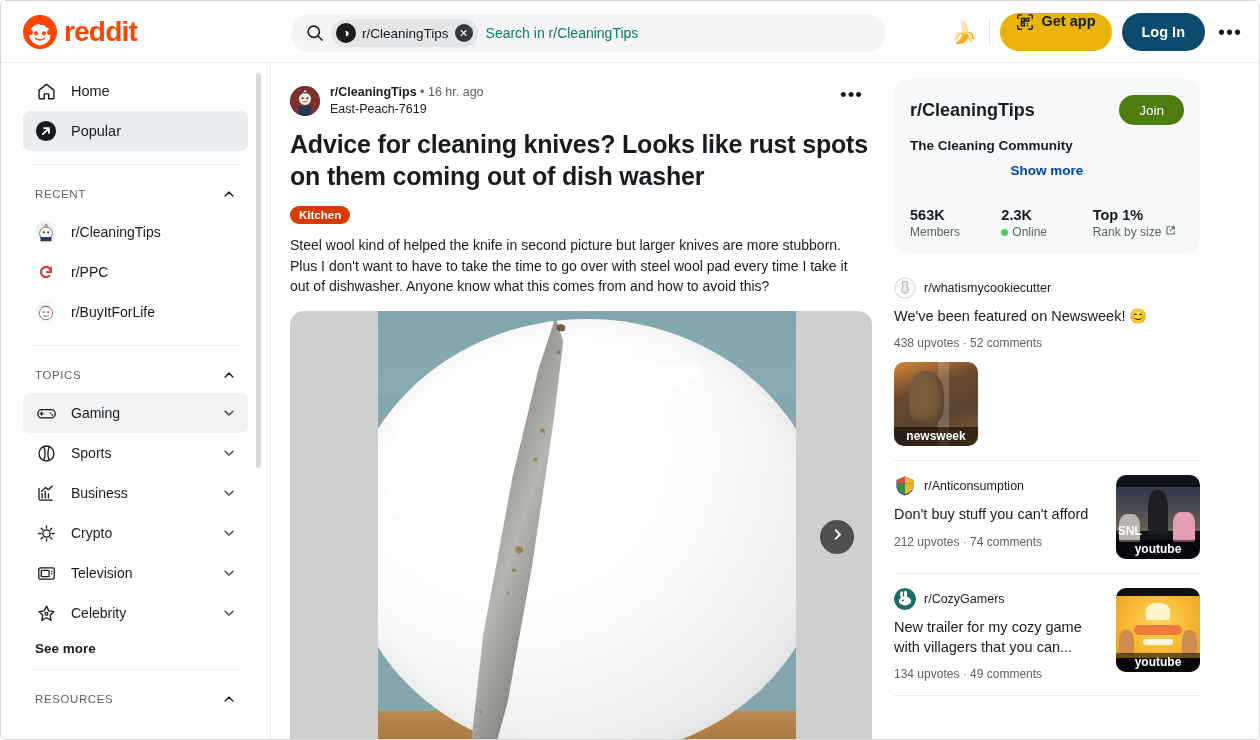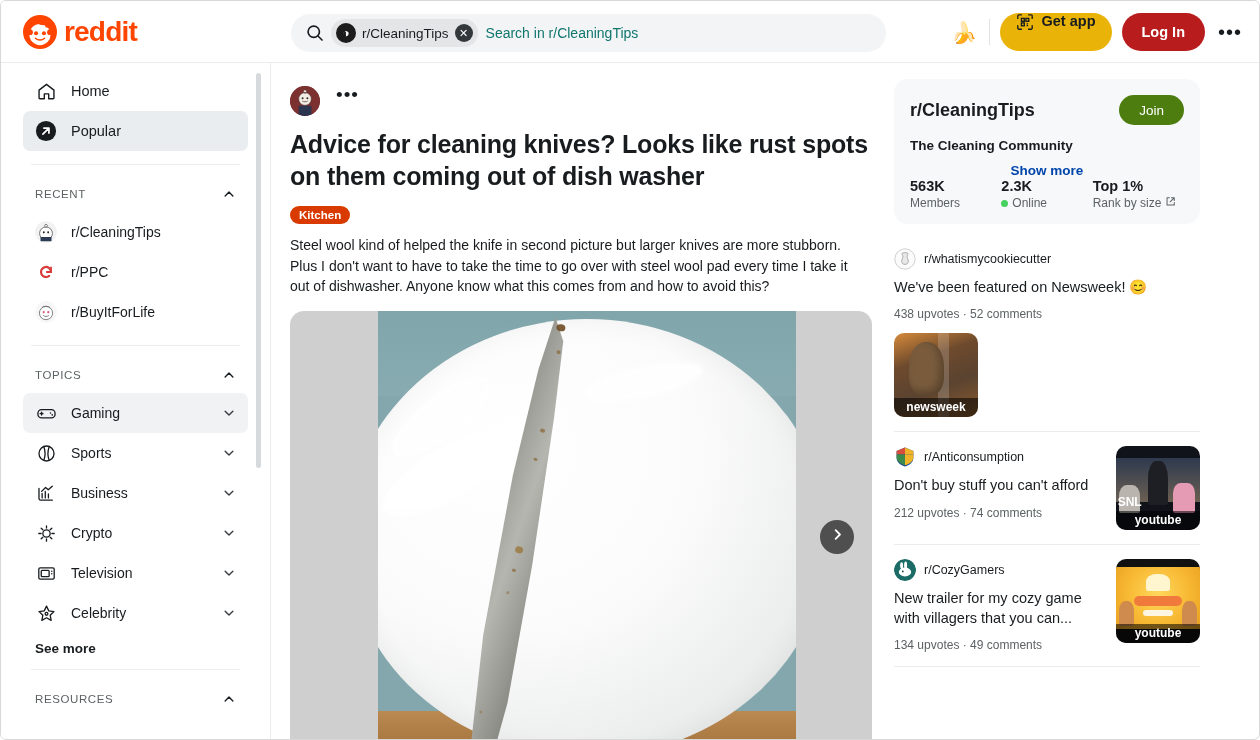--- a/index.html
+++ b/index.html
@@ -79,21 +79,21 @@
   .get-app-btn {
     display: flex; align-items: flex-start; gap: 8px;
     height: 38px; padding: 0 16px;
     background: #eab308; border-radius: 999px;
     font-size: 14.5px; font-weight: 600; color: #181c1f;
     cursor: pointer;
   }
   .qr-icon { width: 18px; height: 18px; flex: 0 0 18px; }
   .login-btn {
     height: 38px; padding: 0 20px;
-    background: #b91c1c; color: #fff;
+    background: #0c4a6e; color: #fff;
     border-radius: 999px; border: none;
     font-size: 14.5px; font-weight: 700;
     font-family: "Liberation Sans", sans-serif;
     cursor: pointer;
   }
   .kebab-btn {
     width: 30px; height: 38px;
     display: flex; align-items: center; justify-content: center;
     font-size: 20px; color: #181c1f; cursor: pointer; letter-spacing: 1px;
   }
@@ -311,21 +311,21 @@
   .comm-desc {
     margin-top: 3px; font-size: 13.5px;
     line-height: 1.45; color: #5c6264;
   }
   .show-more {
     margin-top: 10px; text-align: center;
     font-size: 13.5px; font-weight: 700; color: #0045ac;
     cursor: pointer;
   }
   .stats-row {
-    margin-top: 0; display: flex;
+    margin-top: 29px; display: flex;
   }
   .stat { flex: 1; }
   .stat-val { font-size: 14.5px; font-weight: 700; color: #181c1f; }
   .stat-lbl { font-size: 12px; color: #5c6264; margin-top: 2px; display: flex; align-items: center; gap: 4px; }
   .dot-online { width: 7px; height: 7px; border-radius: 50%; background: #46d160; display: inline-block; }
 
   .rec-list { margin-top: 24px; width: 306px; }
   .rec-item {
     display: flex; gap: 12px;
     padding: 14px 0 14px 0;
@@ -629,20 +629,28 @@
           <circle cx="15" cy="15" r="15" fill="#7c3030"></circle>
           <circle cx="15" cy="13" r="6.4" fill="#f3ece4" stroke="#4a2b2b" stroke-width="0.7"></circle>
           <circle cx="12.6" cy="12.2" r="1" fill="#2e2e2e"></circle>
           <circle cx="17.4" cy="12.2" r="1" fill="#2e2e2e"></circle>
           <path d="M12.6 15.2c1.3.9 3.5.9 4.8 0" stroke="#4a2b2b" stroke-width="0.7" fill="none" stroke-linecap="round"></path>
           <path d="M8.6 19.8h12.8v10.2H8.6z" fill="#2b3550"></path>
           <circle cx="15" cy="5.2" r="1.5" fill="#f3ece4" stroke="#4a2b2b" stroke-width="0.6"></circle>
           <path d="M15 6.6v1.4" stroke="#4a2b2b" stroke-width="0.7"></path>
         </svg>
       </span>
+      <div class="meta-texts">
+        <div class="meta-line1">
+          <span class="meta-sub">r/CleaningTips</span>
+          <span class="meta-dot">•</span>
+          <span class="meta-time">16 hr. ago</span>
+        </div>
+        <div class="meta-line2">East-Peach-7619</div>
+      </div>
       <span class="post-kebab">•••</span>
     </div>
 
     <h1 class="post-title">Advice for cleaning knives? Looks like rust spots on them coming out of dish washer</h1>
 
     <span class="flair">Kitchen</span>
 
     <p class="post-body">Steel wool kind of helped the knife in second picture but larger knives are more stubborn. Plus I don't want to have to take the time to go over with steel wool pad every time I take it out of dishwasher. Anyone know what this comes from and how to avoid this?</p>
 
     <div class="media-frame">

